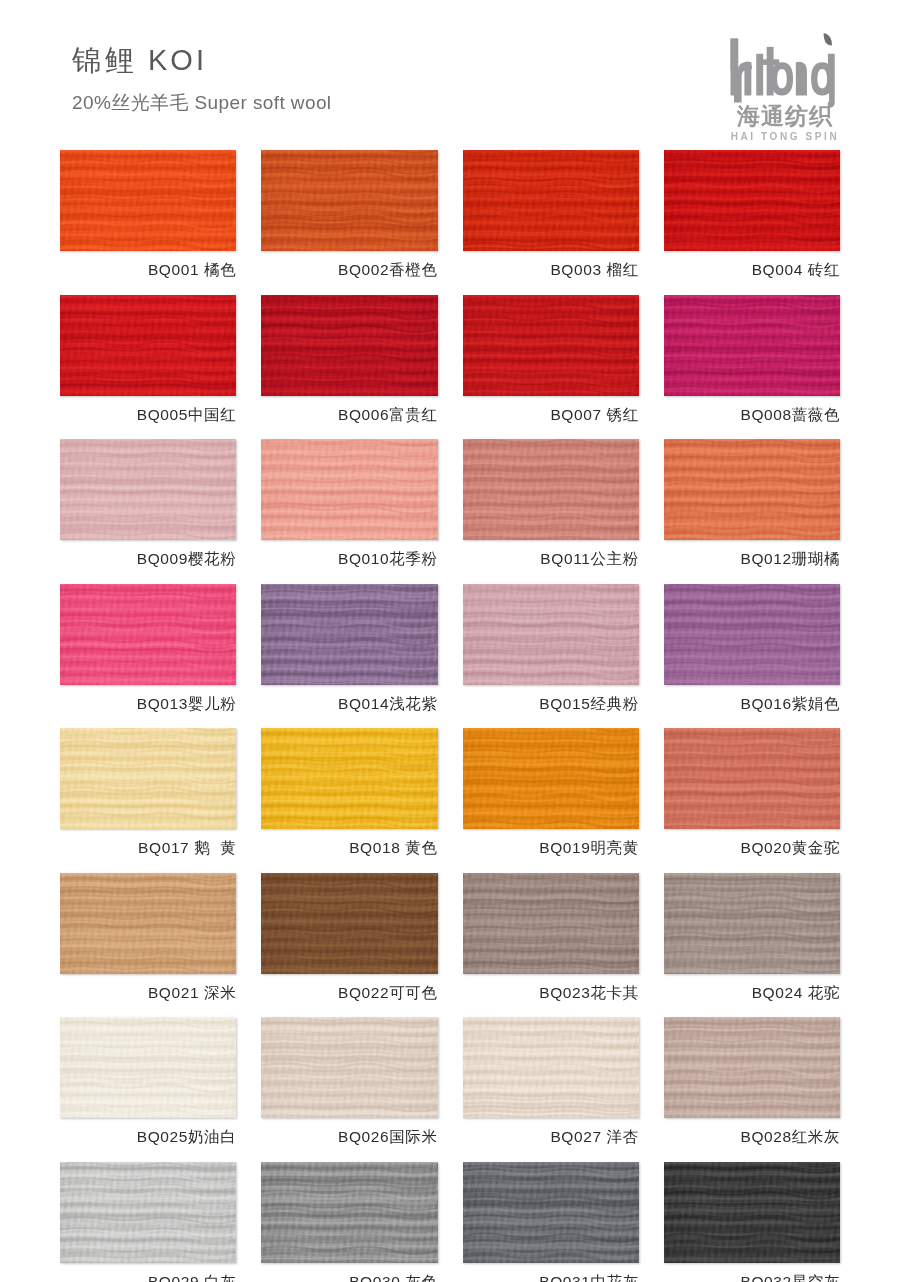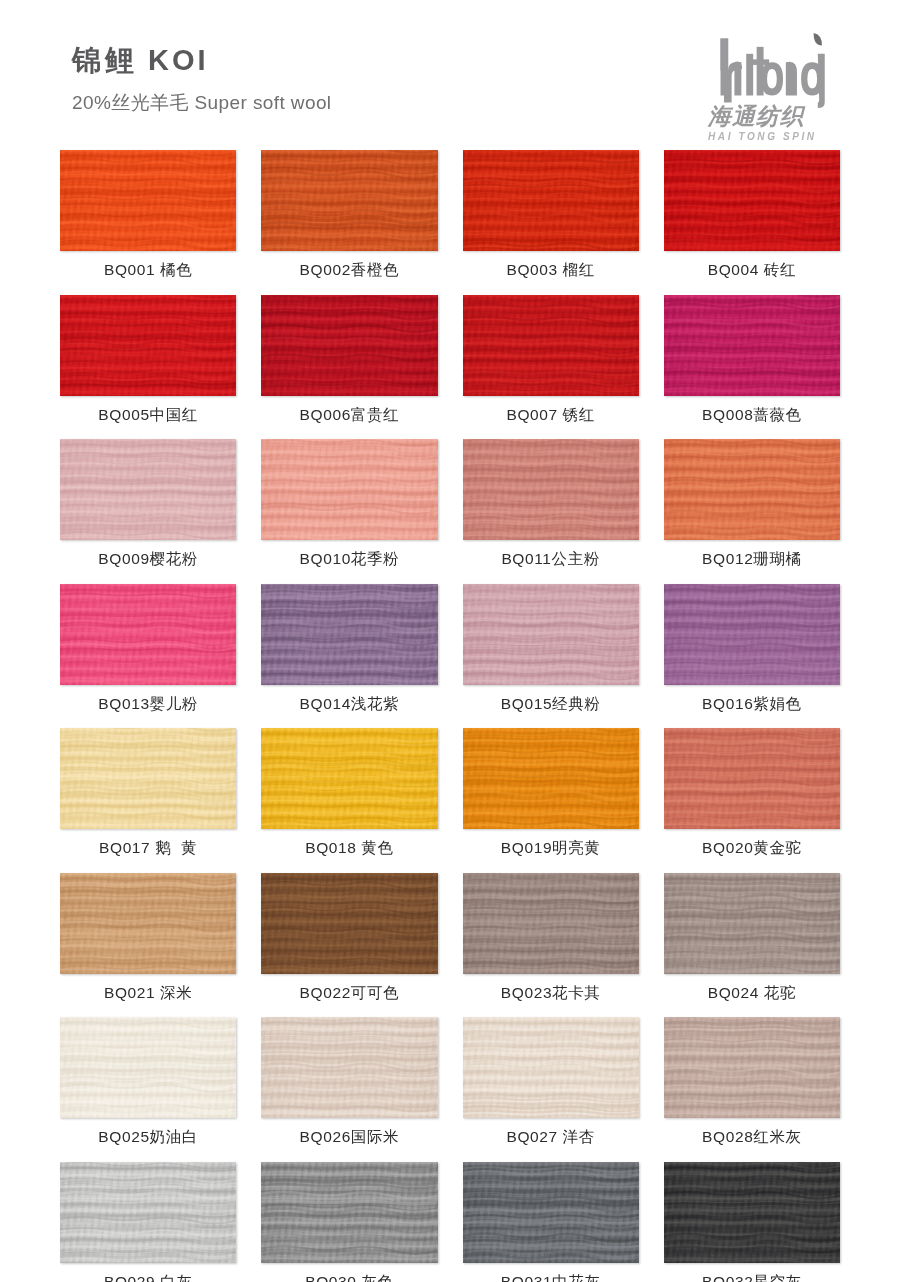--- a/index.html
+++ b/index.html
@@ -32,44 +32,43 @@
   .prod-code {
     font-size: 27px;
     font-weight: bold;
     letter-spacing: 1.5px;
     color: #59595b;
     line-height: 1.25;
     font-family: "Liberation Sans", "DejaVu Sans", sans-serif;
   }
   .prod-name {
     font-size: 29px;
-    font-weight: bold;
+    font-weight: normal;
     letter-spacing: 2px;
     color: #59595b;
     line-height: 1.4;
     margin-top: 2px;
   }
   .prod-name .cn { letter-spacing: 4px; }
   .prod-name .en { letter-spacing: 3px; margin-left: 10px; }
   .prod-desc {
     font-size: 19px;
     color: #6f6f71;
     letter-spacing: 0.4px;
     margin-top: 9px;
     font-weight: normal;
   }
 
   
   .logo {
     position: absolute;
-    right: 58px;
+    right: 48px;
     top: 26px;
     width: 134px;
-    text-align: left;
-    font-style: italic;
+    text-align: center;
   }
   .logo-mark {
     height: 82px;
     display: block;
   }
   .logo-cn {
     font-size: 23px;
     font-weight: bold;
     color: #9a9a9c;
     letter-spacing: 1px;
@@ -102,21 +101,21 @@
     width: 100%;
     height: 101px;
     overflow: hidden;
     box-shadow: 1px 1px 2px rgba(0,0,0,0.22);
   }
   .swatch .fibers {
     position: absolute;
     inset: 0;
   }
   .label {
-    text-align: center;
+    text-align: right;
     font-size: 15.5px;
     color: #2d2d2d;
     letter-spacing: 0.6px;
     margin-top: 9px;
     white-space: pre;
     font-family: "Liberation Sans", "DejaVu Sans", sans-serif;
   }
 </style>
 </head>
 <body>

